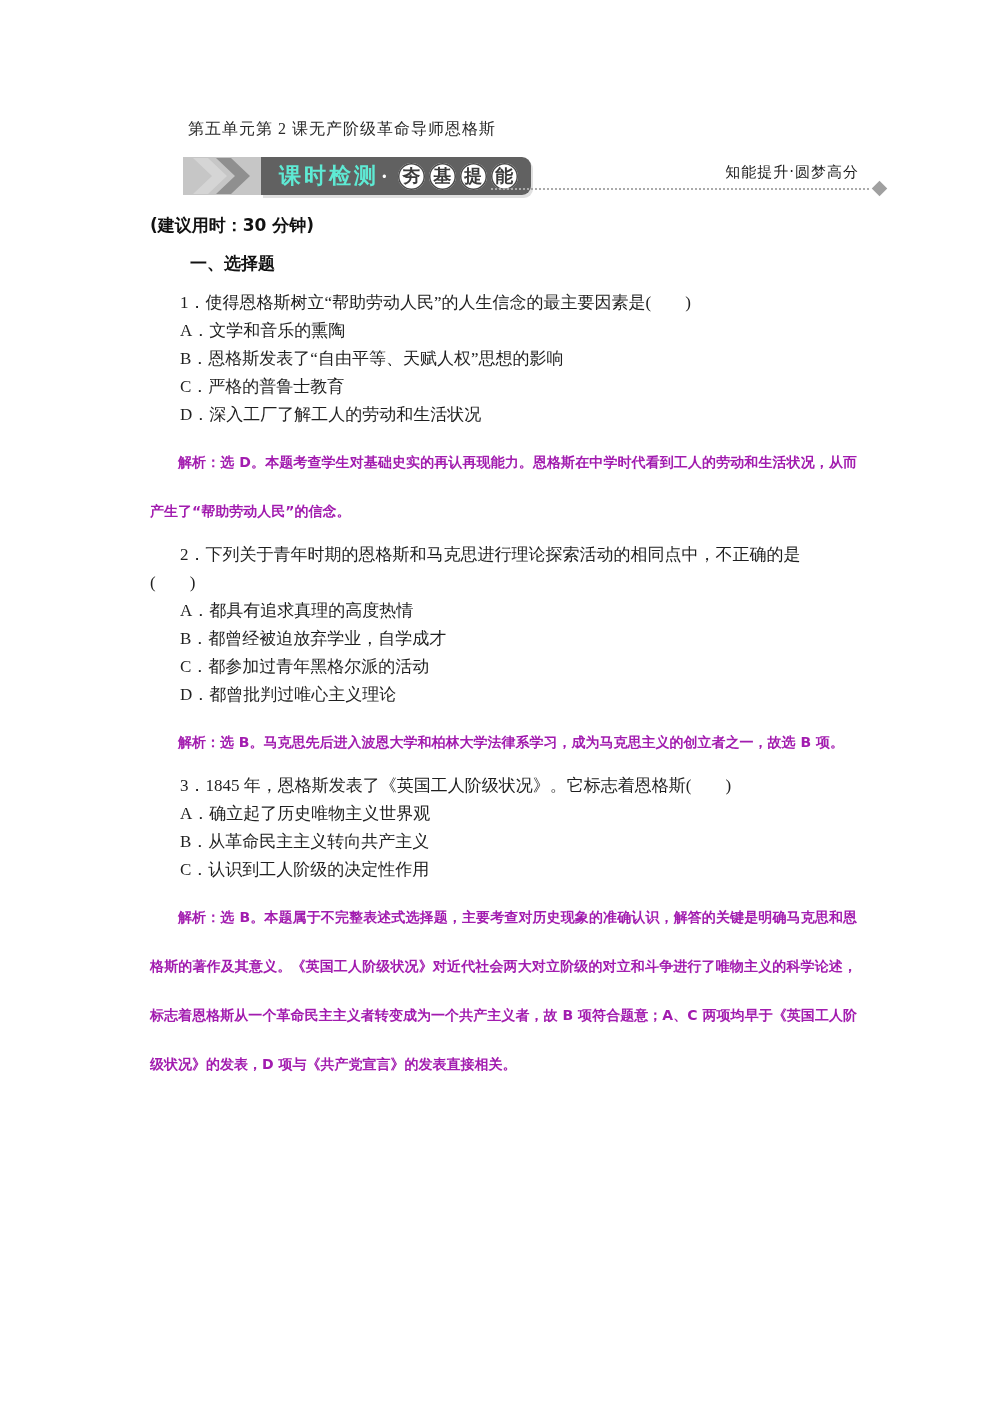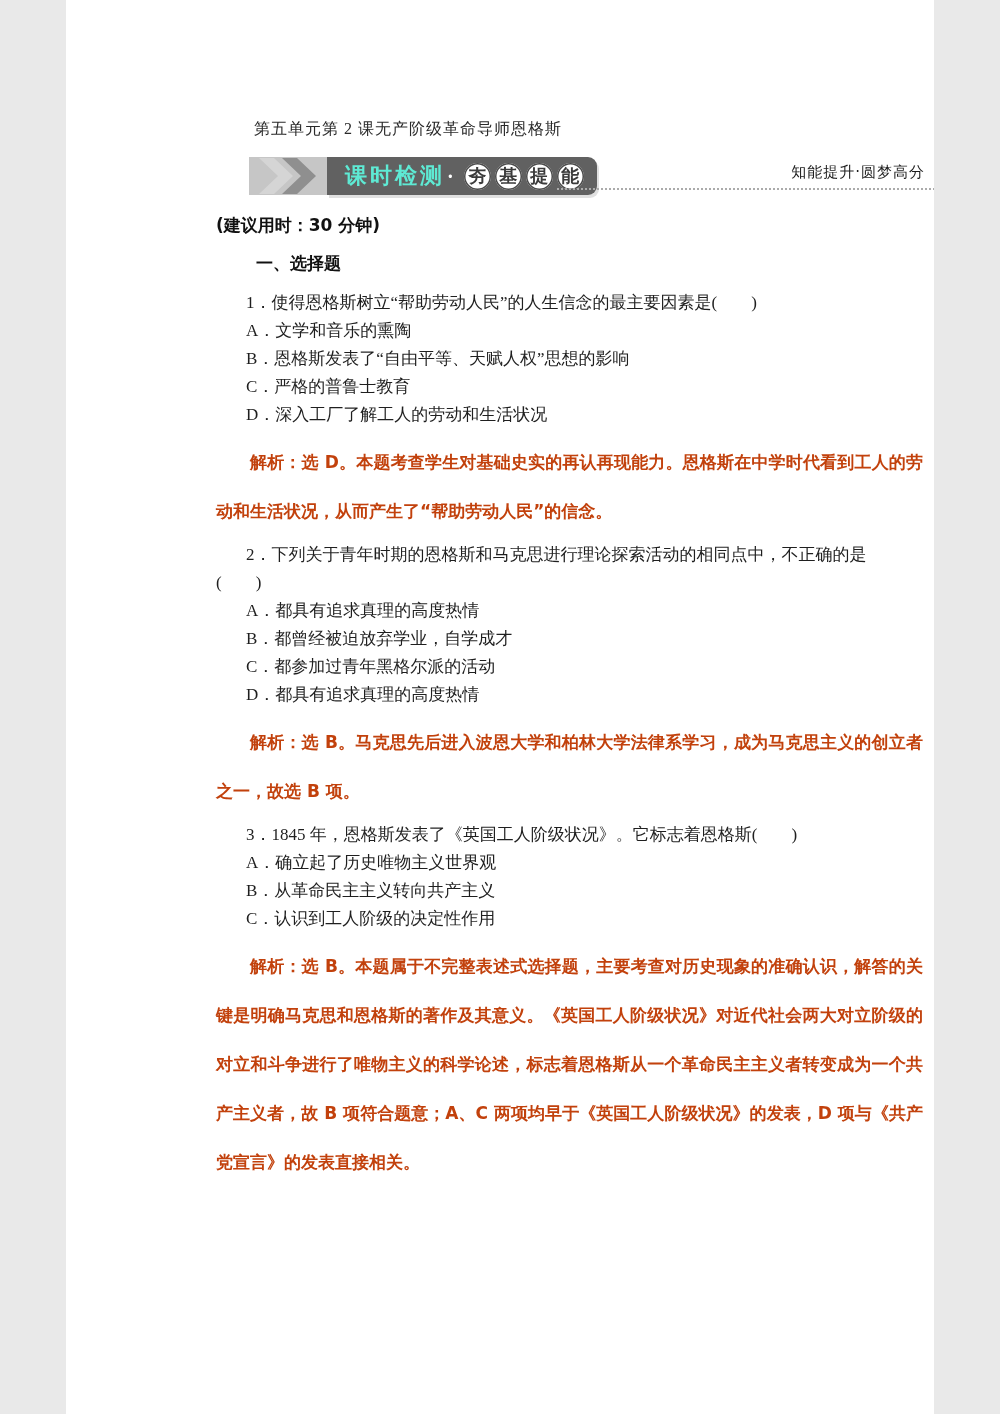--- a/index.html
+++ b/index.html
@@ -1,18 +1,18 @@
 <!DOCTYPE html>
 <html><head>
 <meta charset="utf-8">
 <style>
   html,body{margin:0;padding:0;background:#e9e9e9;}
   .page{
     position:relative;
-    width:868px;height:1414px;
+    width:1000px;height:1414px;
     margin:0 auto;
     background:#ffffff;
     overflow:hidden;
     font-family:"Liberation Serif","DejaVu Serif",serif;
     color:#1f1f1f;
   }
   
   .header-title{
     position:absolute;left:188px;top:119px;
     font-size:16px;letter-spacing:1px;color:#2a2a2a;
@@ -66,21 +66,21 @@
   .sec{
     margin:12px;padding-left:28px;line-height:28px;
     font-family:"DejaVu Sans","Liberation Sans",sans-serif;
     font-weight:600;font-size:17px;color:#111;
   }
   .qline{font-size:17px;line-height:28px;}
   .ind{padding-left:30px;}
   .analysis{
     margin:9px 0 5px 0;
     font-family:"DejaVu Sans","Liberation Sans",sans-serif;
-    font-weight:600;font-size:17px;color:#c2410c;
+    font-weight:600;font-size:14px;color:#a21caf;
     line-height:49px;text-align:justify;text-indent:2em;
   }
 </style>
 </head>
 <body>
 
 <div class="page">
 
   <div class="header-title">第五单元第 2 课无产阶级革命导师恩格斯</div>
 
@@ -117,21 +117,21 @@
     <div class="qline ind">B．恩格斯发表了“自由平等、天赋人权”思想的影响</div>
     <div class="qline ind">C．严格的普鲁士教育</div>
     <div class="qline ind">D．深入工厂了解工人的劳动和生活状况</div>
     <p class="analysis">解析：选 D。本题考查学生对基础史实的再认再现能力。恩格斯在中学时代看到工人的劳动和生活状况，从而产生了“帮助劳动人民”的信念。</p>
 
     <div class="qline ind">2．下列关于青年时期的恩格斯和马克思进行理论探索活动的相同点中，不正确的是</div>
     <div class="qline">(　　)</div>
     <div class="qline ind">A．都具有追求真理的高度热情</div>
     <div class="qline ind">B．都曾经被迫放弃学业，自学成才</div>
     <div class="qline ind">C．都参加过青年黑格尔派的活动</div>
-    <div class="qline ind">D．都具有追求真理的高度热情</div>
+    <div class="qline ind">D．都曾批判过唯心主义理论</div>
     <p class="analysis">解析：选 B。马克思先后进入波恩大学和柏林大学法律系学习，成为马克思主义的创立者之一，故选 B 项。</p>
 
     <div class="qline ind">3．1845 年，恩格斯发表了《英国工人阶级状况》。它标志着恩格斯(　　)</div>
     <div class="qline ind">A．确立起了历史唯物主义世界观</div>
     <div class="qline ind">B．从革命民主主义转向共产主义</div>
     <div class="qline ind">C．认识到工人阶级的决定性作用</div>
     <p class="analysis">解析：选 B。本题属于不完整表述式选择题，主要考查对历史现象的准确认识，解答的关键是明确马克思和恩格斯的著作及其意义。《英国工人阶级状况》对近代社会两大对立阶级的对立和斗争进行了唯物主义的科学论述，标志着恩格斯从一个革命民主主义者转变成为一个共产主义者，故 B 项符合题意；A、C 两项均早于《英国工人阶级状况》的发表，D 项与《共产党宣言》的发表直接相关。</p>
 
   </div>
 </div>

